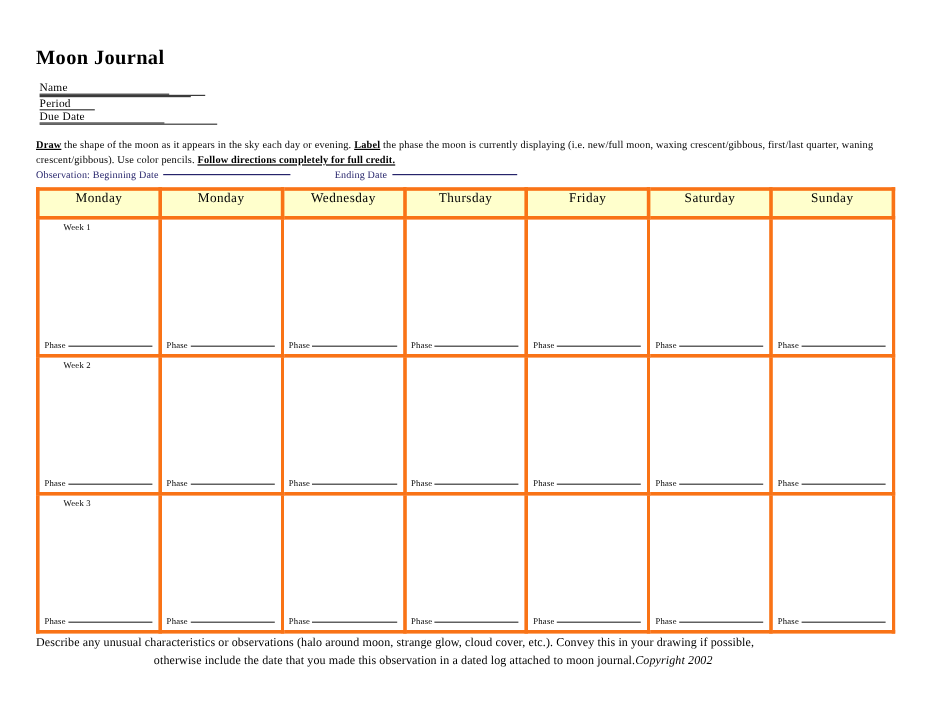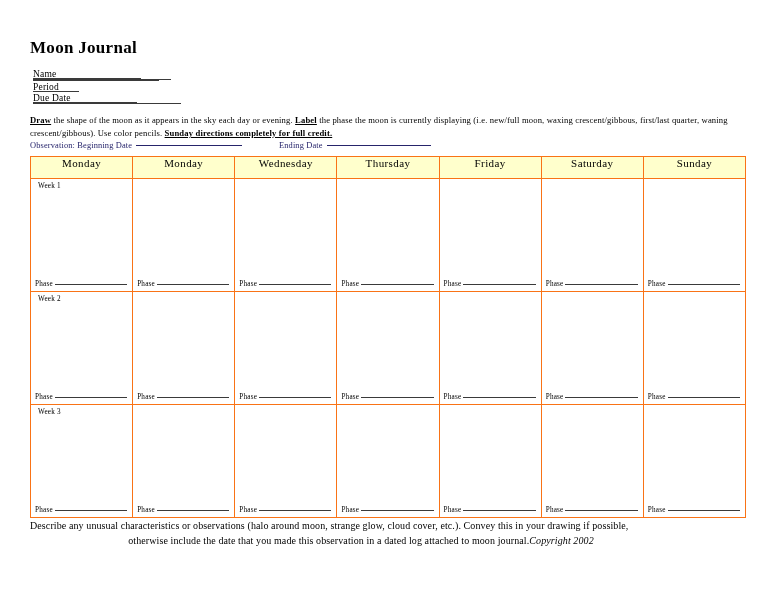--- a/index.html
+++ b/index.html
@@ -100,41 +100,41 @@
   .obsgap { display:inline-block; width: 30px; }
 
   
   .cal {
     margin-top: 6px;
     width: 716px;
     border-collapse: collapse;
     table-layout: fixed;
   }
   .cal th, .cal td {
-    border: 1px solid #f97316;
+    border: 3px solid #f97316;
     padding: 0;
     vertical-align: top;
   }
   .cal th {
     background: #ffffcc;
     height: 21px;
     font-size: 11px;
     font-weight: normal;
     text-align: center;
     letter-spacing: 0.4px;
   }
   .cal td {
     height: 112px;
     position: relative;
     background: #ffffff;
   }
   .week-label {
     position: absolute;
     top: 3px;
-    left: 7px;
+    left: 20px;
     font-size: 7.2px;
     letter-spacing: 0.2px;
   }
   .phase {
     position: absolute;
     bottom: 3px;
     left: 4px;
     right: 5px;
     font-size: 7.2px;
     display: flex;
@@ -185,21 +185,21 @@
     <span class="gapL"></span>
     <span class="lbl">Period</span>
     <span class="rule r4"></span>
     <span class="gapL"></span>
     <span class="lbl">Due Date</span>
     <span class="rule r5"></span>
     <span class="rule r6"></span>
   </div>
 
   <div class="instructions">
-    <span class="bu">Draw</span><span> the shape of the moon as it appears in the sky each day or evening.  </span><span class="bu">Label</span><span> the phase the moon is currently displaying (i.e. new/full moon, waxing crescent/gibbous, first/last quarter, waning crescent/gibbous).  Use color pencils.  </span><span class="bu">Sunday directions completely for full credit.</span>
+    <span class="bu">Draw</span><span> the shape of the moon as it appears in the sky each day or evening.  </span><span class="bu">Label</span><span> the phase the moon is currently displaying (i.e. new/full moon, waxing crescent/gibbous, first/last quarter, waning crescent/gibbous).  Use color pencils.  </span><span class="bu">Follow directions completely for full credit.</span>
   </div>
 
   <div class="obs-line">
     <span>Observation: Beginning Date</span>
     <span class="dotrule d1"></span>
     <span class="obsgap"></span>
     <span>Ending Date</span>
     <span class="dotrule d2"></span>
   </div>
 

